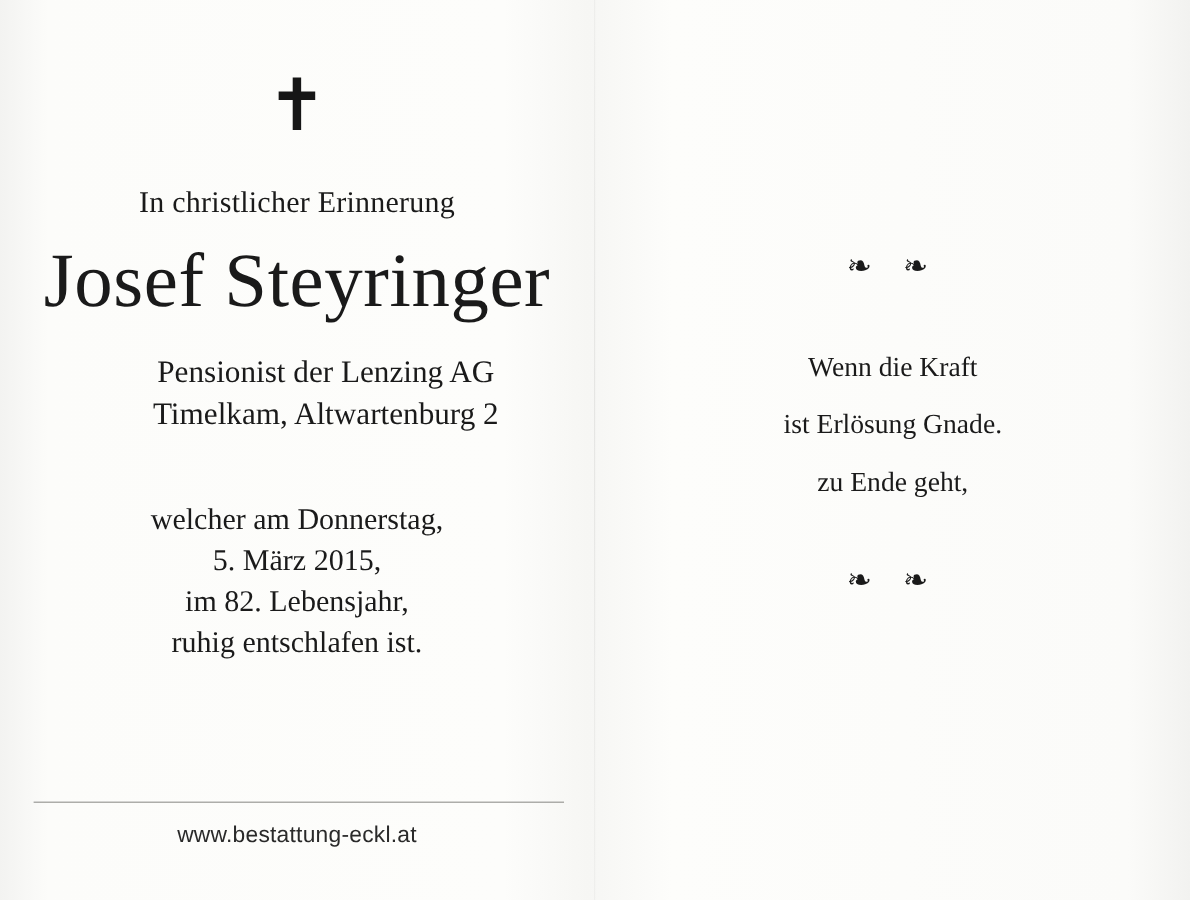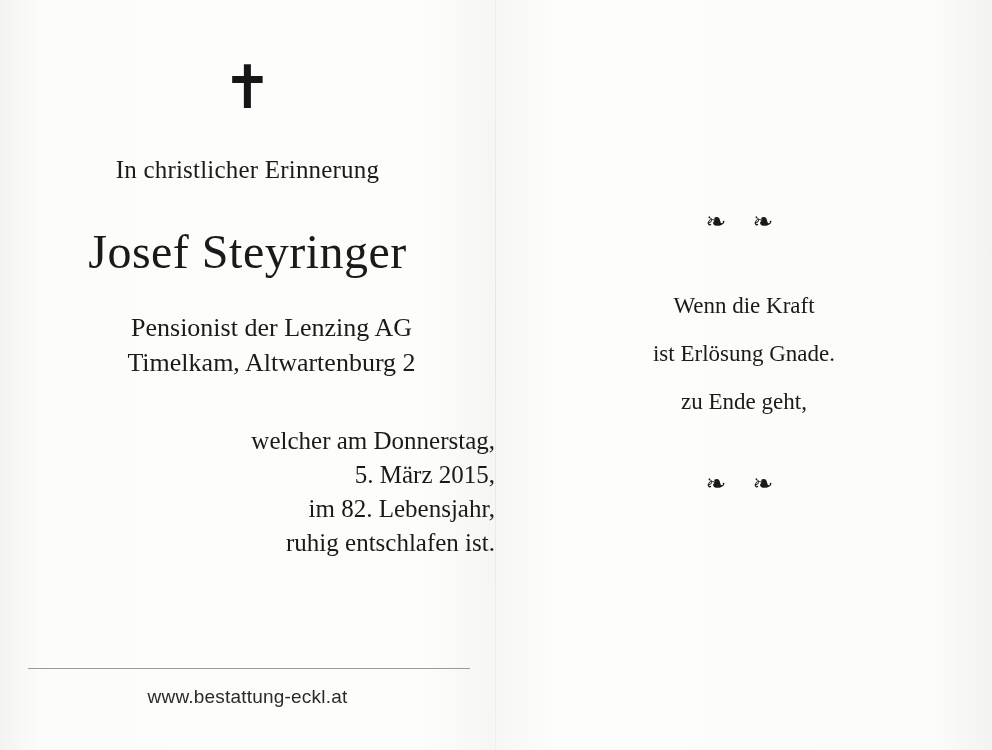--- a/index.html
+++ b/index.html
@@ -72,37 +72,36 @@
     right: 0;
     top: 152px;
     text-align: center;
   }
   .intro {
     font-size: 25px;
     line-height: 36px;
     letter-spacing: 0.2px;
   }
   .name {
-    margin-top: 36px;
-    font-size: 48px;
+    margin-top: 18px;
+    font-size: 64px;
     line-height: 56px;
     letter-spacing: 0.5px;
     white-space: nowrap;
   }
   .role {
     margin-top: 30px;
     font-size: 26px;
     line-height: 35px;
     padding-left: 48px;
   }
   .passing {
-    margin-top: 44px;
+    margin-top: 55px;
     font-size: 25px;
     line-height: 34px;
-    text-align: right;
   }
   .footer-rule {
     position: absolute;
     left: 28px;
     width: 442px;
     top: 668px;
     height: 1px;
     background: #9a9a96;
   }
   .footer-url {

